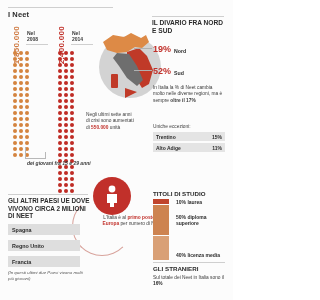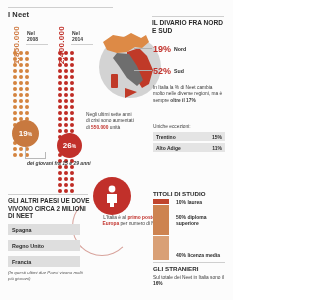--- a/index.html
+++ b/index.html
@@ -66,21 +66,21 @@
   #note-crisi b{color:#c1302a;}
 
   
   #map-circle{left:99px;top:36px;width:62px;height:62px;border-radius:50%;background:#d3d3d3;}
   #map-svg{left:97px;top:26px;width:70px;height:78px;}
 
   
   #divario-rule{left:152px;top:16px;width:72px;}
   #divario-title{left:152px;top:19px;width:76px;font-size:6.6px;font-weight:bold;
                  line-height:8px;color:#2b2b2b;}
-  .pctrow{display:flex;align-items:center;gap:3px;}
+  .pctrow{display:flex;align-items:flex-end;gap:3px;}
   .pctbig{font-size:9px;font-weight:bold;color:#c1302a;}
   .pctsm{font-size:5.2px;font-weight:bold;color:#2b2b2b;}
   #row-nord{left:153px;top:44px;}
   #row-sud{left:153px;top:66px;}
   .connector{height:1px;background:#b0b0b0;}
   #conn-nord{left:134px;top:48px;width:18px;}
   #conn-sud{left:134px;top:70px;width:18px;}
 
   #note-regioni{left:153px;top:85px;width:72px;font-size:4.8px;line-height:6.4px;}
 
@@ -271,28 +271,20 @@
       <span class="dot"></span>
       <span class="dot"></span>
       <span class="dot"></span>
       <span class="dot"></span>
       <span class="dot"></span>
       <span class="dot"></span>
       <span class="dot"></span>
       <span class="dot"></span>
     </div>
 
-  <div class="abs bub" id="bub-19">
-    <span>19</span>
-      <sup>%</sup>
-  </div>
-  <div class="abs bub" id="bub-26">
-    <span>26</span>
-      <sup>%</sup>
-  </div>
 
   <div class="abs" id="leg-v"></div>
   <div class="abs" id="leg-h"></div>
   <div class="abs" id="leg-v2"></div>
   <div class="abs" id="cap-giovani">dei giovani fra 15 e 29 anni</div>
 
   <div class="abs" id="note-crisi">
     <span>Negli ultimi sette anni di crisi sono aumentati di </span><b>550.000</b><span> unità</span>
   </div>
 

